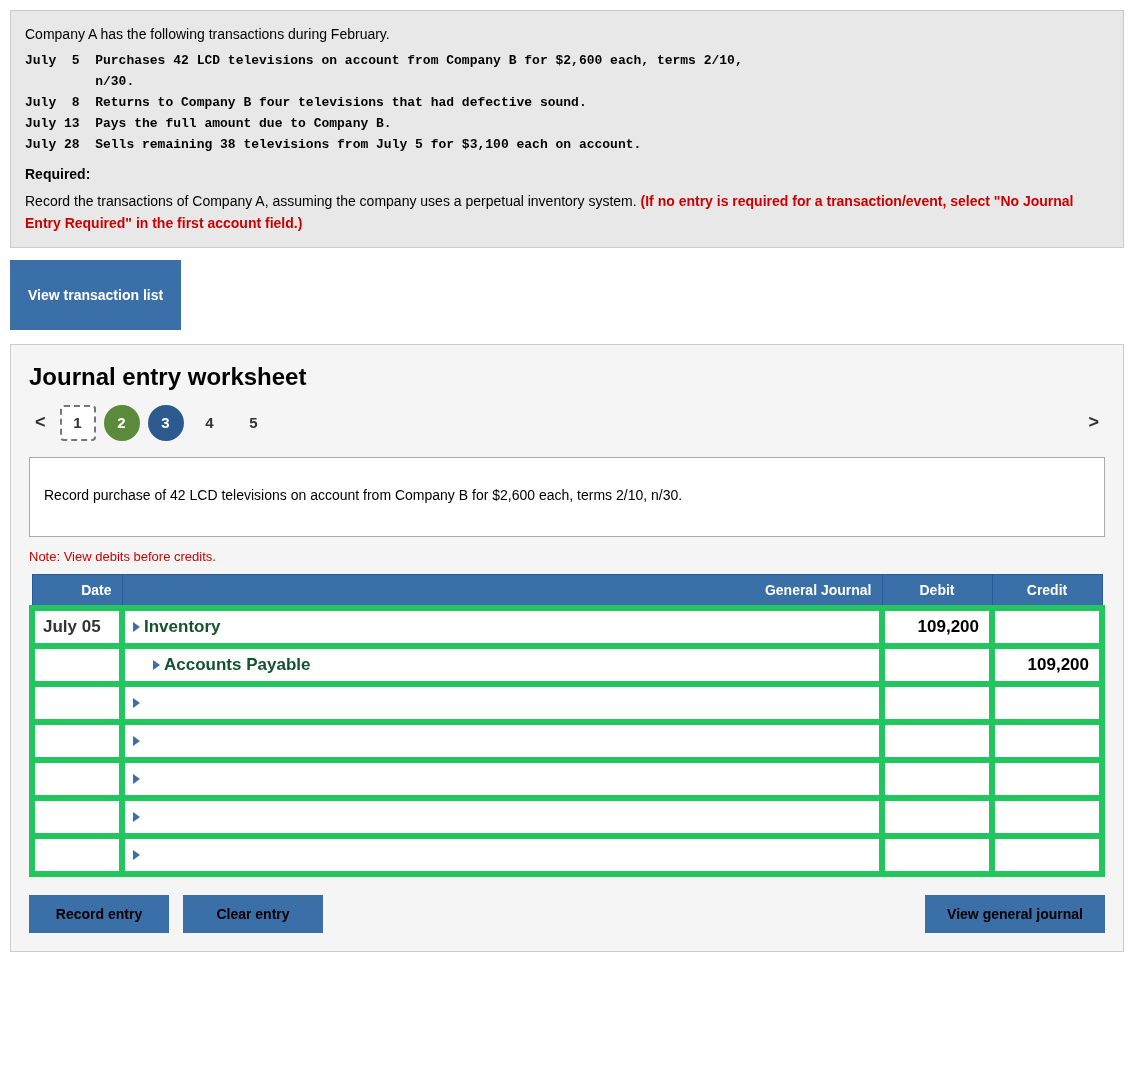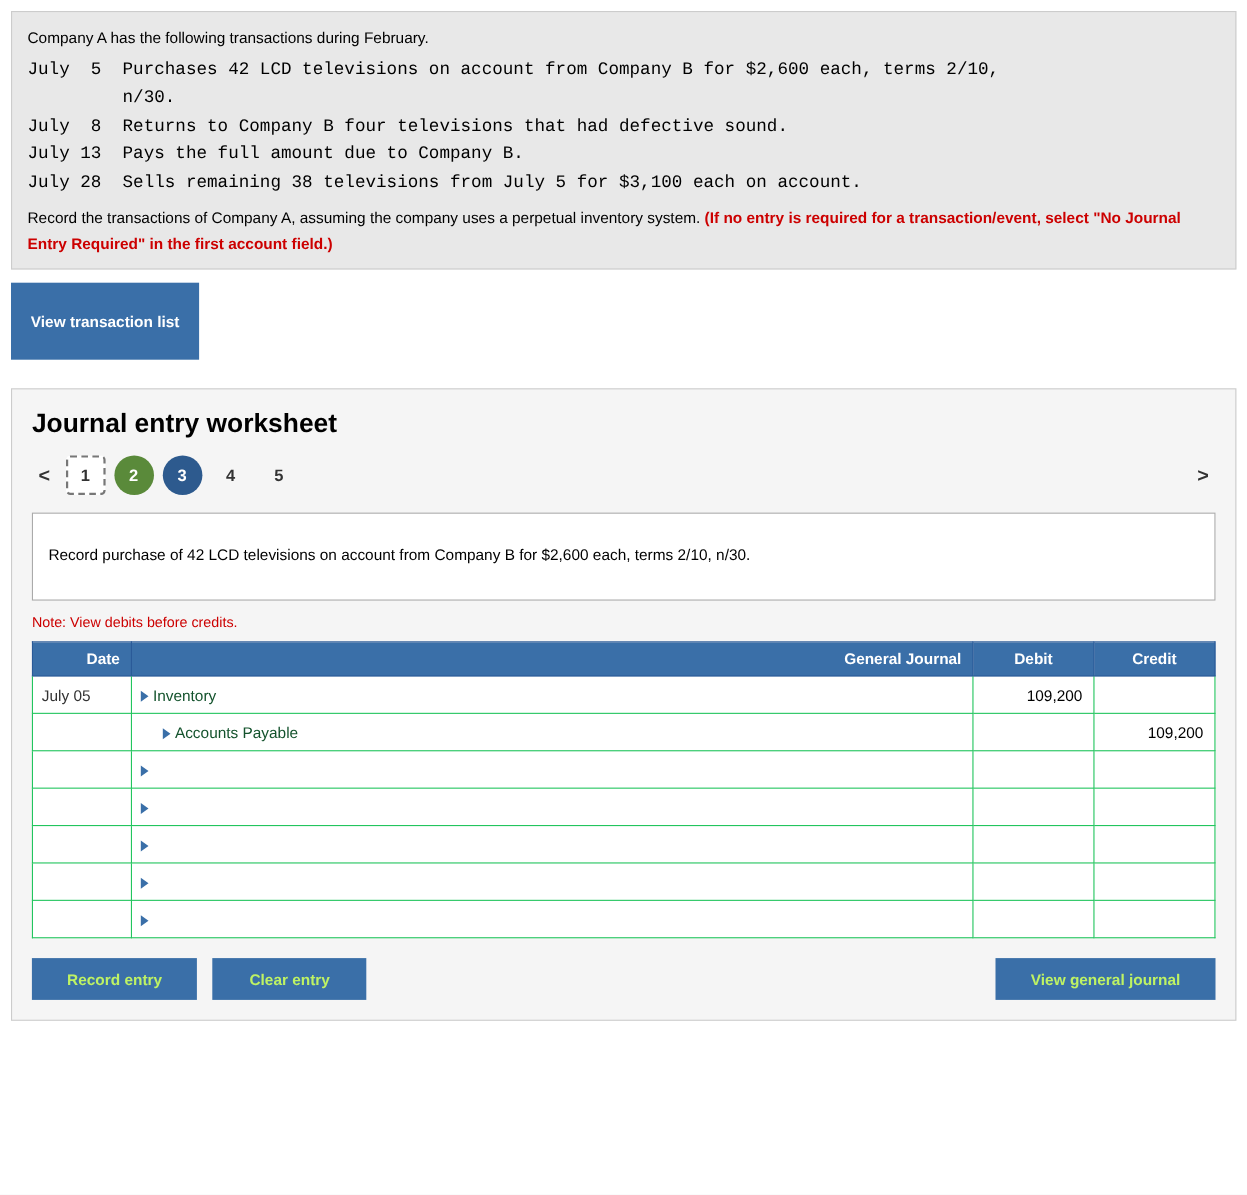--- a/index.html
+++ b/index.html
@@ -19,22 +19,23 @@
       border: 1px solid #ccc;
       line-height: 1.6;
     }
 
     .problem-text p {
       margin-bottom: 6px;
     }
 
     .problem-text .monospace-block {
       font-family: 'Courier New', monospace;
-      font-size: 16px;
+      font-size: 13px;
       margin-bottom: 8px;
+      font-weight: bold;
     }
 
     .problem-text .required-label {
       font-weight: bold;
       margin-bottom: 4px;
     }
 
     .problem-text .required-text {
       margin-bottom: 0;
     }
@@ -45,21 +46,21 @@
     }
 
     .view-transaction-btn {
       background: #3a6fa8;
       color: #fff;
       border: none;
       padding: 27px 18px;
       font-size: 14px;
       font-weight: bold;
       cursor: pointer;
-      margin-bottom: 26px;
+      margin-bottom: 14px;
       display: inline-block;
     }
 
     .worksheet-container {
       border: 1px solid #ccc;
       background: #f5f5f5;
       padding: 18px 18px 18px 18px;
     }
 
     .worksheet-title {
@@ -154,25 +155,26 @@
       text-align: right;
       font-size: 14px;
       border: 1px solid #2a5a98;
     }
 
     .journal-table th.center {
       text-align: center;
     }
 
     .journal-table td {
-      border: 1px solid #22c55e;
+      border: 6px solid #22c55e;
       padding: 6px 8px;
       background: #fff;
       height: 34px;
-      font-size: 14px;
+      font-size: 17px;
+      font-weight: bold;
     }
 
     .journal-table td.date-cell {
       width: 80px;
       color: #333;
     }
 
     .journal-table td.account-cell {
       color: #14532d;
     }
@@ -211,23 +213,23 @@
 
     .bottom-buttons {
       display: flex;
       gap: 14px;
       align-items: center;
       margin-top: 6px;
     }
 
     .bottom-btn {
       background: #3a6fa8;
-      color: #bef264;
-      border: none;
-      padding: 11px 32px;
+      color: #000000;
+      border: none;
+      padding: 11px 22px;
       font-size: 14px;
       font-weight: bold;
       cursor: pointer;
       min-width: 140px;
     }
 
     .col-date { width: 90px; }
     .col-debit { width: 110px; }
     .col-credit { width: 110px; }
   </style>
@@ -239,20 +241,21 @@
 
 <div class="problem-text">
   <p>Company A has the following transactions during February.</p>
   <div class="monospace-block">
     <div>July &nbsp;5 &nbsp;Purchases 42 LCD televisions on account from Company B for $2,600 each, terms 2/10,</div>
     <div>&nbsp;&nbsp;&nbsp;&nbsp;&nbsp;&nbsp;&nbsp;&nbsp;&nbsp;n/30.</div>
     <div>July &nbsp;8 &nbsp;Returns to Company B four televisions that had defective sound.</div>
     <div>July 13 &nbsp;Pays the full amount due to Company B.</div>
     <div>July 28 &nbsp;Sells remaining 38 televisions from July 5 for $3,100 each on account.</div>
   </div>
+  <p class="required-label">Required:</p>
   <p class="required-text">
     <span>Record the transactions of Company A, assuming the company uses a perpetual inventory system.</span>
     <span class="red-bold">(If no entry is required for a transaction/event, select "No Journal Entry Required" in the first account field.)</span>
   </p>
 </div>
 
 
 <button class="view-transaction-btn">View transaction list</button>
 
 

